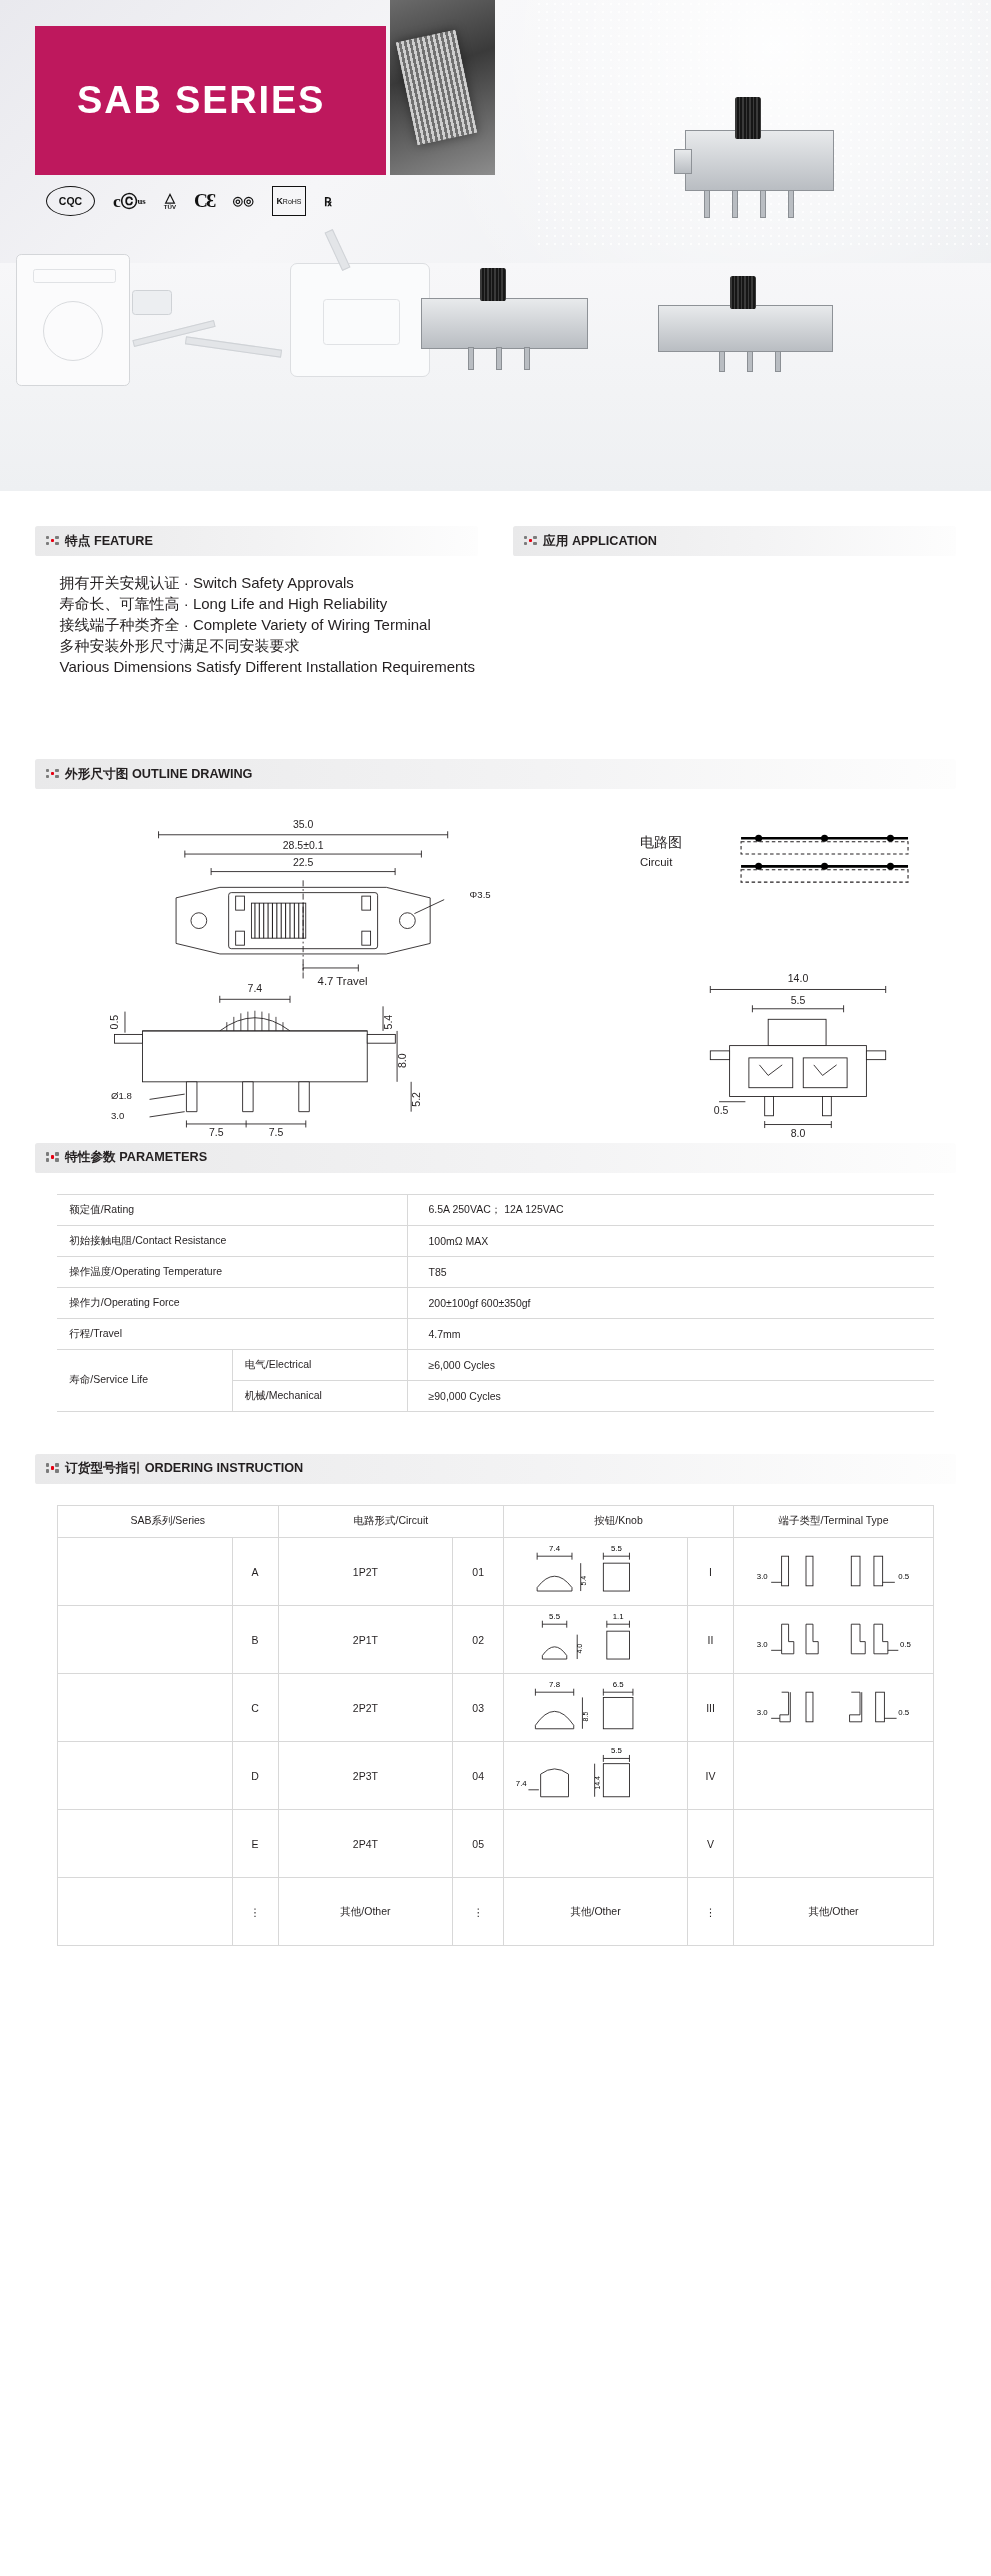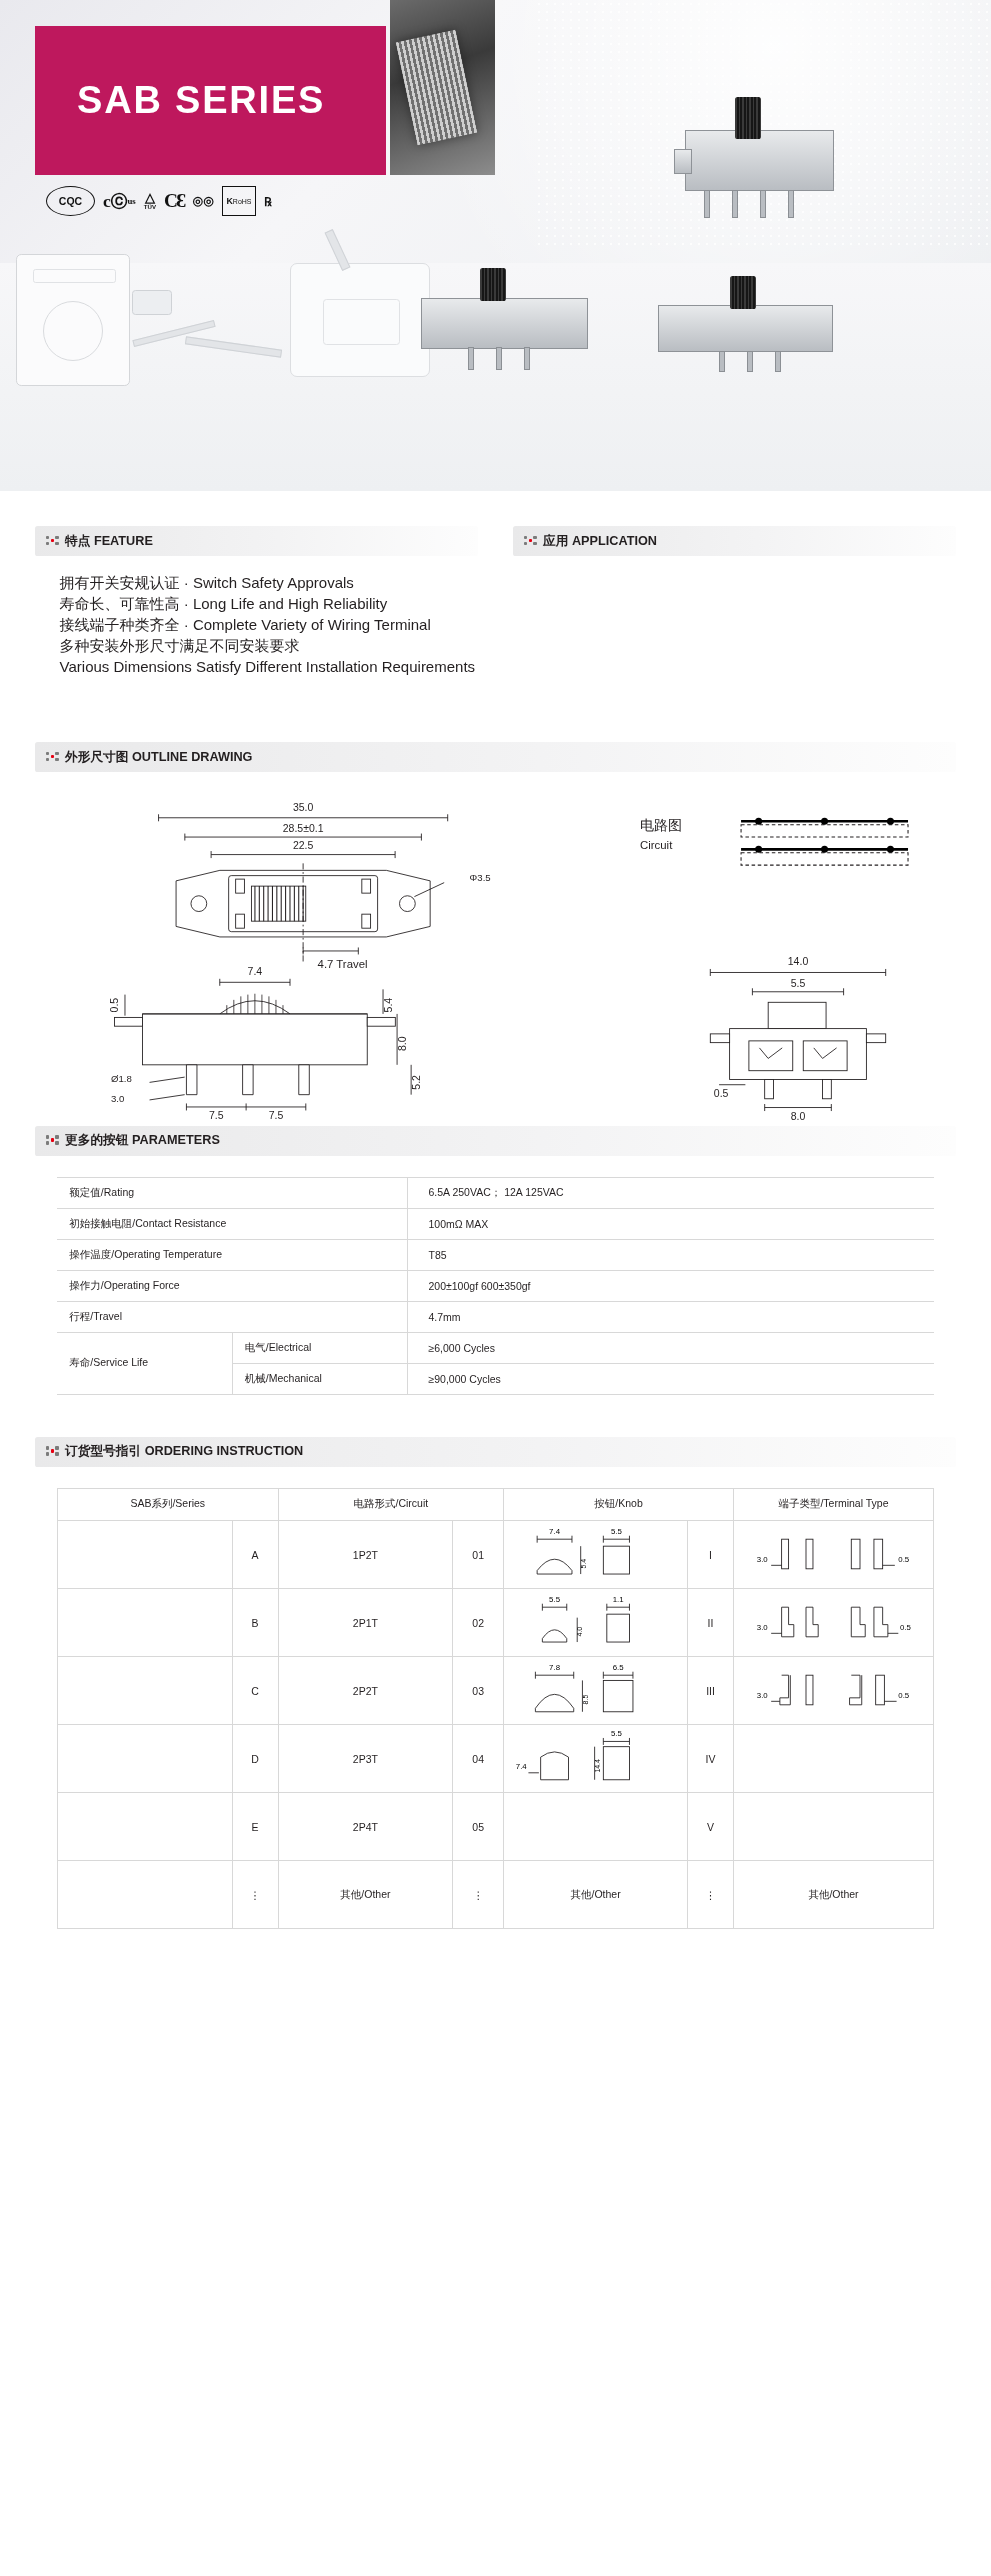--- a/index.html
+++ b/index.html
@@ -51,21 +51,21 @@
     overflow:hidden;
   }
   .photo-strip:after {
     content:""; position:absolute; left:16px; top:35px; width:61px; height:105px;
     background:repeating-linear-gradient(90deg,#cfcfcf 0 2.6px,#707070 2.6px 5.3px);
     transform:rotate(-12deg);
     box-shadow:0 0 10.5px rgba(0,0,0,.4);
   }
   .certs {
     position:absolute; left:46px; top:186px;
-    display:flex; align-items:center; gap:8px;
+    display:flex; align-items:center; gap:18px;
   }
   .cert {
     height:30px; display:flex; align-items:center; justify-content:center;
     color:#111; font-size:10.5px; font-weight:bold;
   }
   .cert.oval {
     width:49px; border:1.8px solid #111; border-radius:50%/50%; font-size:10.5px;
   }
   .cert .sub { font-size:7px; font-weight:normal; }
   .cert.ul { font-family:"Liberation Serif", serif; font-size:17.5px; }
@@ -295,21 +295,21 @@
               <i></i>
               <i></i>
               <i></i>
             </span>
           <span>应用 APPLICATION</span>
         </div>
       </div>
     </div>
   </div>
 
-  <div class="wrap" style="margin-top:51px;text-align:center;">
+  <div class="wrap" style="margin-top:68px;text-align:center;">
     <div class="sec-head">
       <span class="dotmark">
           <i></i>
           <i></i>
           <i></i>
           <i></i>
           <i></i>
         </span>
       <span>外形尺寸图 OUTLINE DRAWING</span>
     </div>
@@ -483,21 +483,21 @@
 
   <div class="wrap" style="margin-top:17.5px;">
     <div class="sec-head">
       <span class="dotmark">
           <i></i>
           <i></i>
           <i></i>
           <i></i>
           <i></i>
         </span>
-      <span>更多的按钮 PARAMETERS</span>
+      <span>特性参数 PARAMETERS</span>
     </div>
 
     <table class="param-table">
       <tbody>
           <tr>
         <td colspan="2">额定值/Rating</td>
         <td class="val">6.5A 250VAC；  12A 125VAC</td>
       </tr>
       <tr>
         <td colspan="2">初始接触电阻/Contact Resistance</td>

